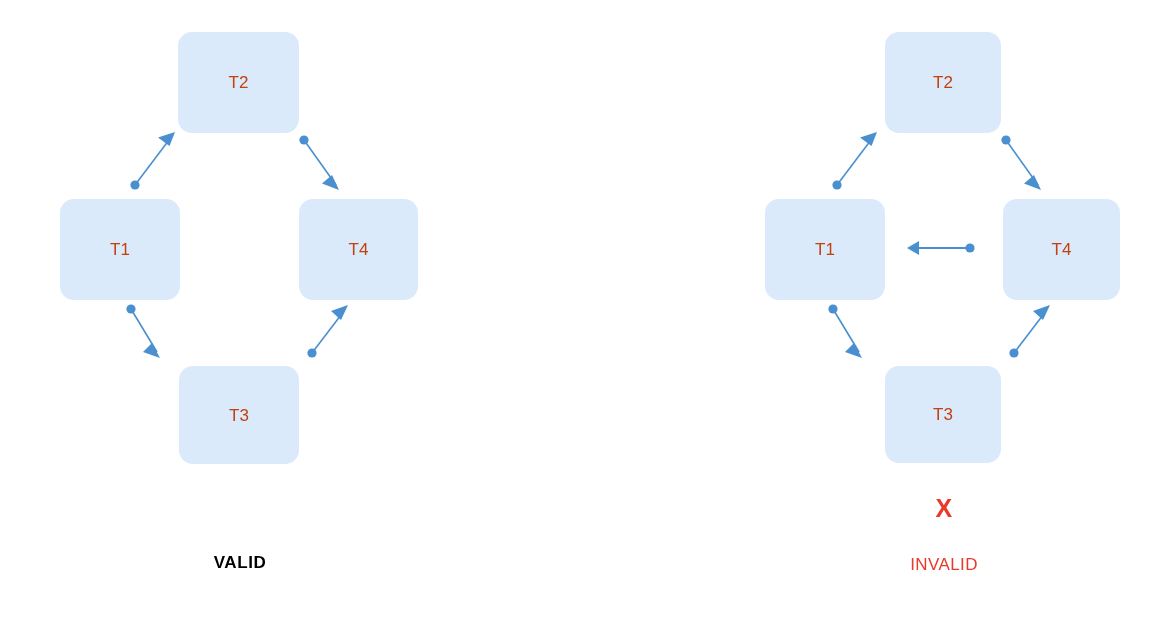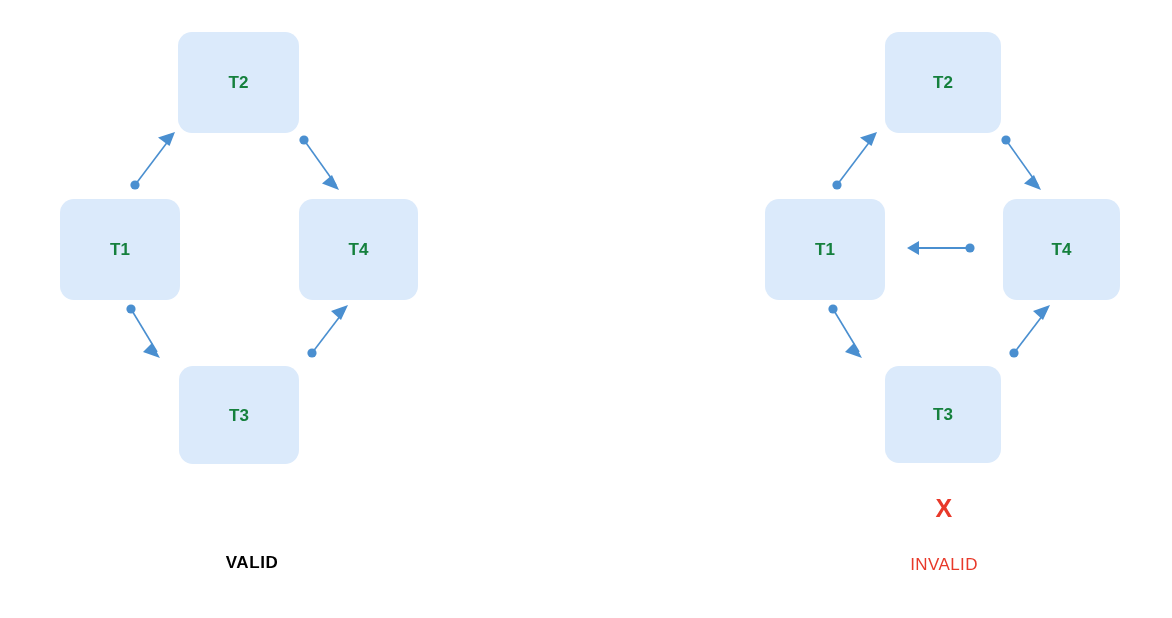--- a/index.html
+++ b/index.html
@@ -34,22 +34,22 @@
     background: #dbeafb;
     border-radius: 14px;
     display: flex;
     align-items: center;
     justify-content: center;
     box-sizing: border-box;
   }
   .node-label {
     font-family: "Liberation Sans", sans-serif;
     font-size: 17px;
-    font-weight: 700;
-    color: #15803d;
+    font-weight: 400;
+    color: #c2410c;
     letter-spacing: 0.2px;
     line-height: 1;
     user-select: none;
   }
 
   .edge-layer {
     position: absolute;
     inset: 0;
     width: 586px;
     height: 618px;
@@ -57,21 +57,21 @@
     overflow: visible;
   }
 
   .caption {
     position: absolute;
     text-align: center;
     line-height: 1;
     user-select: none;
   }
   .caption-valid {
-    left: 12px;
+    left: 0;
     width: 480px;
     top: 554px;
     font-size: 17px;
     font-weight: bold;
     color: #000000;
     letter-spacing: 0.6px;
   }
   .mark-invalid {
     left: 0;
     width: 716px;

